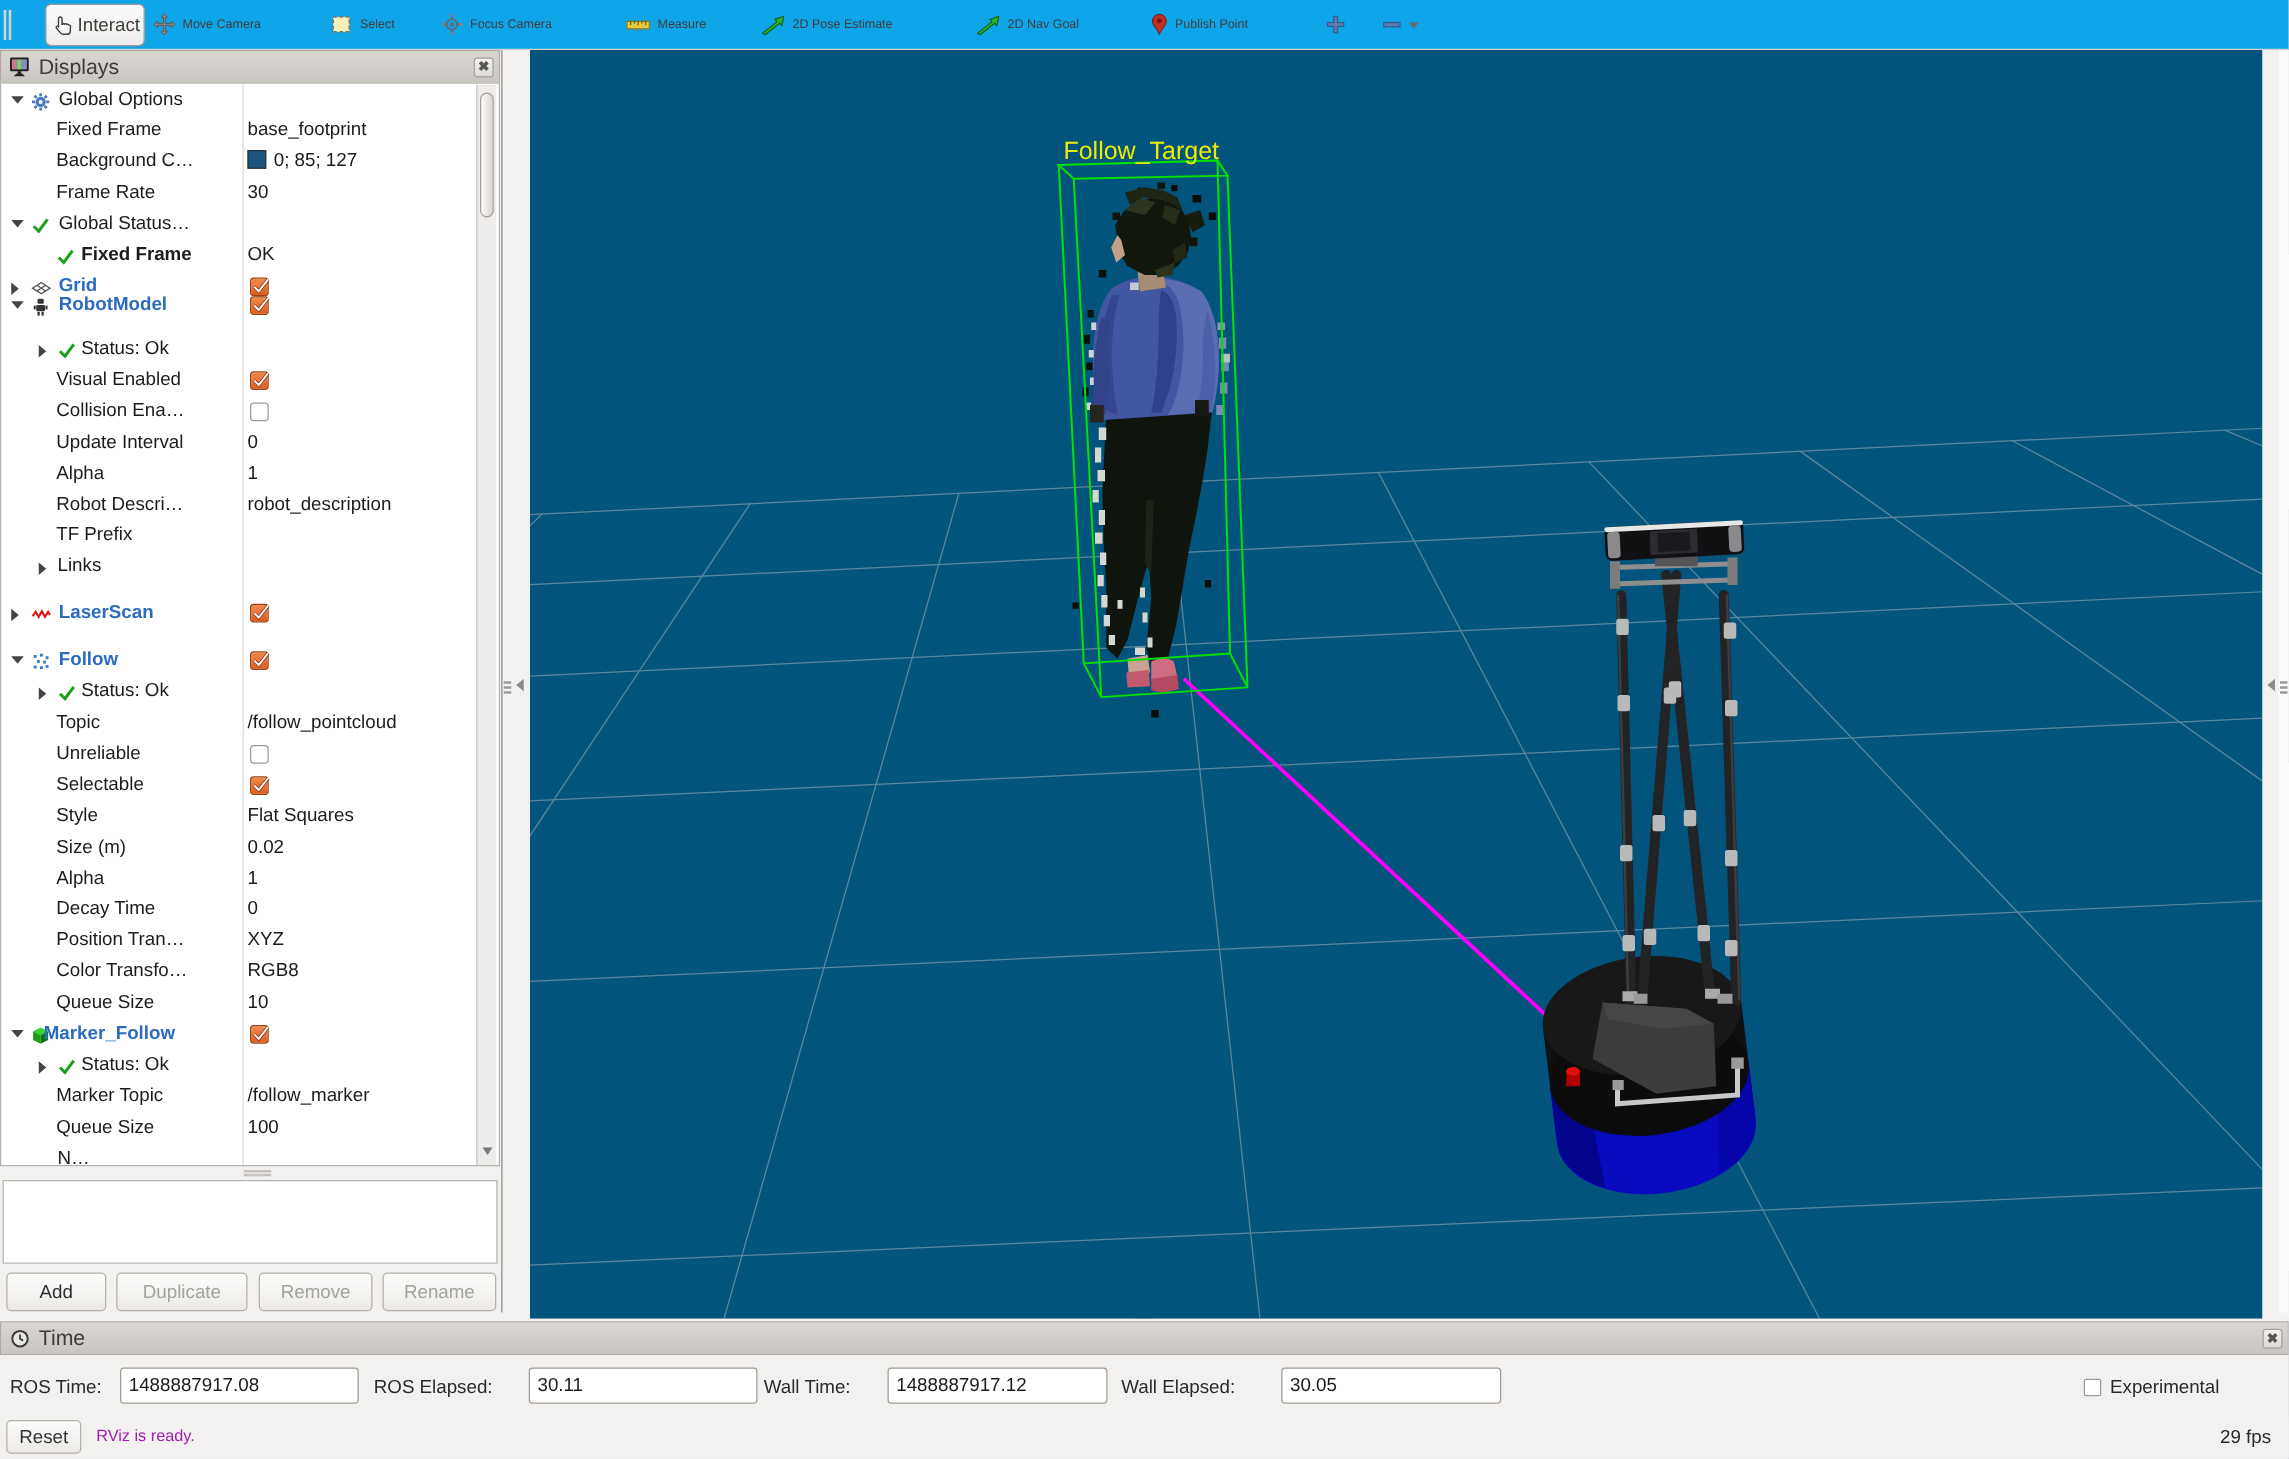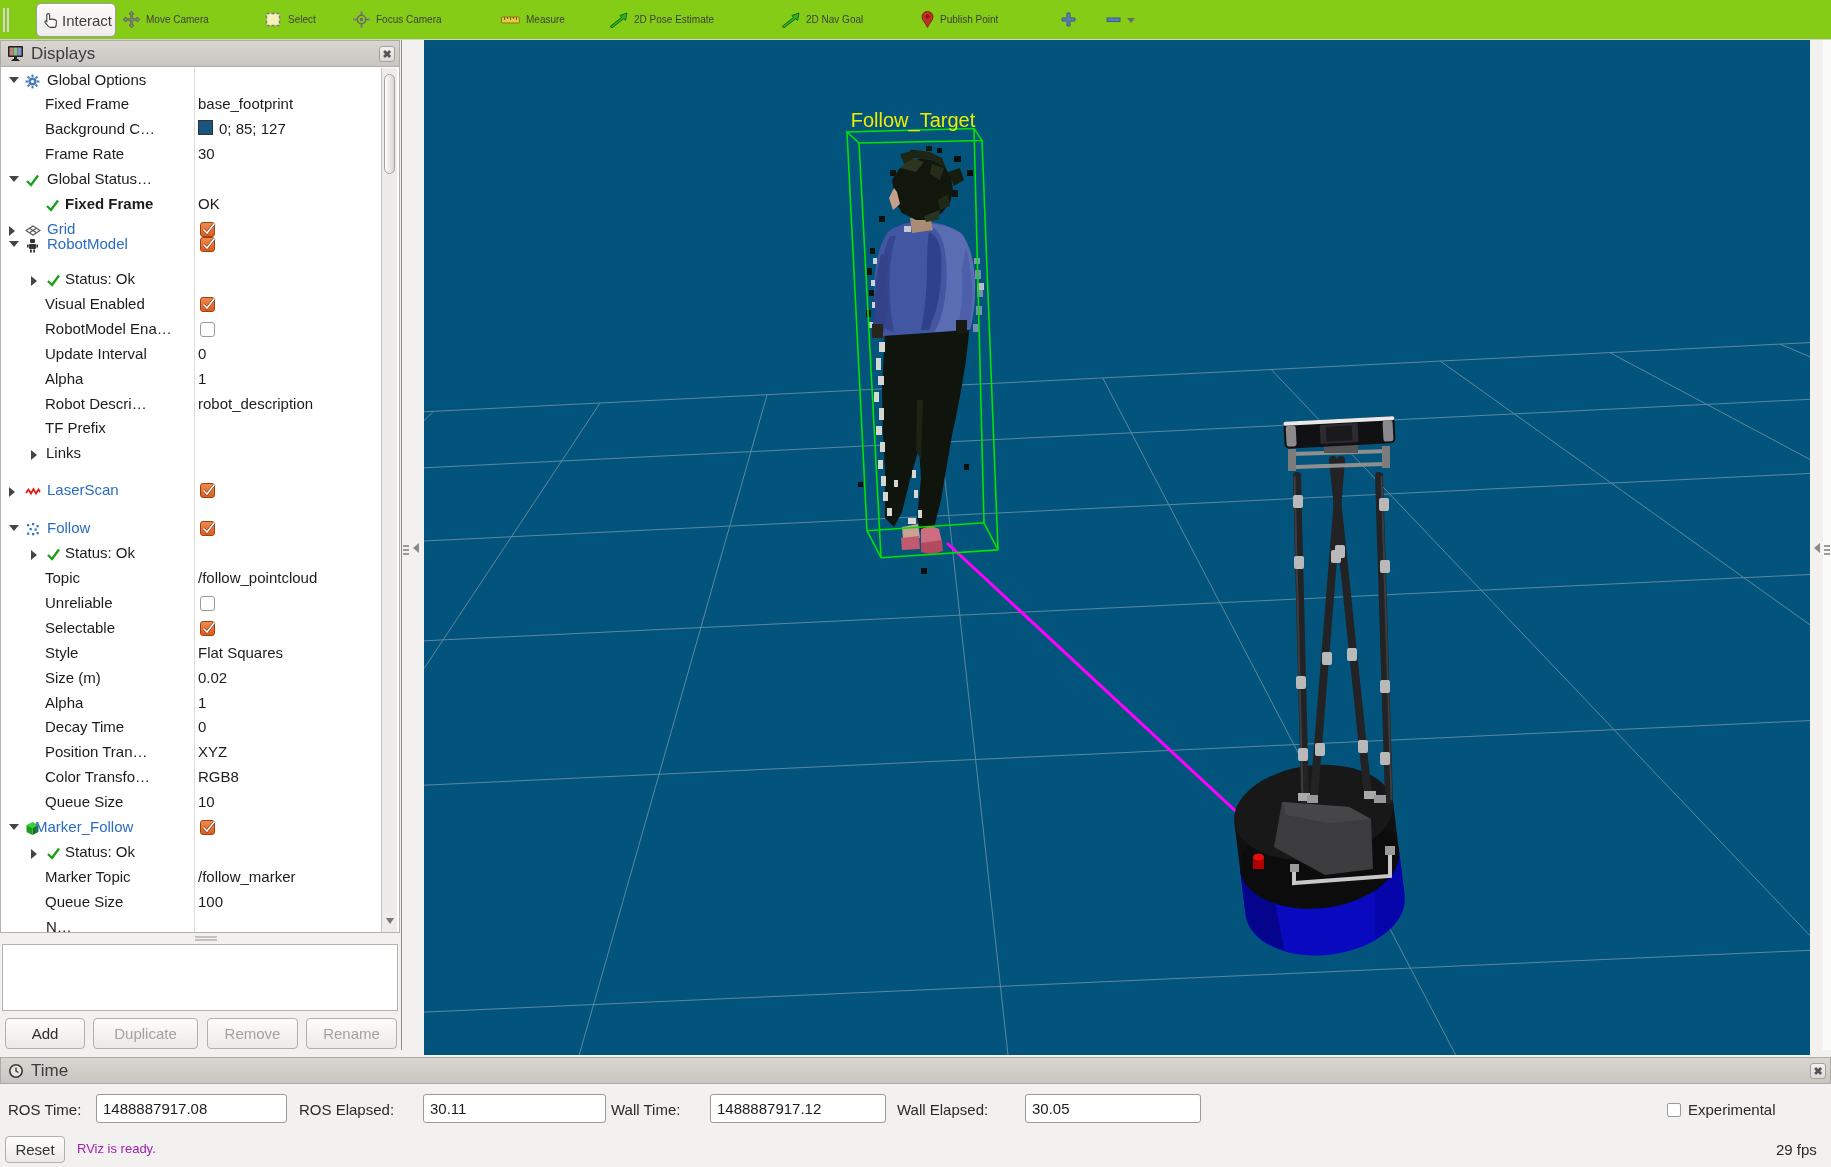--- a/index.html
+++ b/index.html
@@ -1,30 +1,30 @@
 <!DOCTYPE html>
 <html><head><meta charset="utf-8"><style>
 *{margin:0;padding:0;box-sizing:border-box}
 html,body{width:1831px;height:1167px;font-family:"Liberation Sans",sans-serif;background:#f2f1ef;overflow:hidden}
 #app{position:relative;width:1831px;height:1167px}
 
-#toolbar{position:absolute;left:0;top:0;width:1831px;height:40px;background:#84cc16;border-bottom:1px solid #d5d2ce}
+#toolbar{position:absolute;left:0;top:0;width:1831px;height:40px;background:#0ea5e9;border-bottom:1px solid #d5d2ce}
 .tbtn{position:absolute;top:4px;height:30px;display:flex;align-items:center;font-size:10px;color:#3f3e3b;white-space:nowrap}
 .tbtn svg{margin-right:5px}
 #interactbtn{position:absolute;left:36px;top:3px;width:80px;height:34px;border:1px solid #9f9b96;border-radius:5px;background:linear-gradient(#fbfafa,#efedeb);box-shadow:inset 0 1px 0 #fff;display:flex;align-items:center;padding-left:6px;font-size:15px;color:#3f3e3b}
 .grip{position:absolute;left:3px;top:8px;width:6px;height:24px;border-left:2px solid #d8d5d1;border-right:2px solid #d8d5d1}
 
 .ptitle{position:absolute;left:0;width:400px;height:27px;background:linear-gradient(#d9d6d2,#c9c6c2);border:1px solid #aeaba7;display:flex;align-items:center;font-size:17px;color:#3c3c3c}
 .pclose{position:absolute;width:16px;height:16px;border:1px solid #a5a29e;border-radius:3px;background:linear-gradient(#f2f1ef,#dddad6);color:#555;font-size:11px;font-weight:bold;text-align:center;line-height:14px}
 #tree{position:absolute;left:0;top:67px;width:400px;height:866px;background:#fff;border:1px solid #b5b2ae;border-top:none;overflow:hidden}
 #tree .colsep{position:absolute;left:193px;top:0;width:1px;height:866px;background:#dcdcdc}
 .trow{position:absolute;left:0;width:380px;height:25px;font-size:15px}
 .trid{display:block;width:0;height:0;border-left:5px solid transparent;border-right:5px solid transparent;border-top:6px solid #454545}
 .trir{display:block;width:0;height:0;border-top:5px solid transparent;border-bottom:5px solid transparent;border-left:6px solid #454545}
-.bname{position:absolute;top:2px;font-weight:normal;color:#2b6cc0}
+.bname{position:absolute;top:2px;font-weight:bold;color:#2b6cc0}
 .kname{position:absolute;top:2px;color:#1c1c1c}
 .ptxt{position:absolute;top:2px;color:#1c1c1c}
 .vtxt{position:absolute;left:197px;top:2px;color:#1c1c1c}
 .cbwrap{position:absolute;left:199px;top:4px}
 .cbon{position:relative;display:block;width:15px;height:15px;border:1px solid #9a4112;border-radius:3px;background:linear-gradient(#ef8b50,#e05b1a)}
 .cboff{display:block;width:15px;height:15px;border:1px solid #9a9a9a;border-radius:3px;background:#fff}
 .swatch{position:absolute;left:0;top:0;width:15px;height:15px;border:1px solid #333;background:#19557f}
 #scroll{position:absolute;left:381px;top:68px;width:16px;height:864px;background:#edecea;border-left:1px solid #c8c5c1}
 #thumb{position:absolute;left:2px;top:6px;width:11px;height:100px;background:linear-gradient(90deg,#fdfdfd,#d9d6d2);border:1px solid #a5a29e;border-radius:6px}
 #desc{position:absolute;left:2px;top:944px;width:396px;height:67px;background:#fff;border:1px solid #b5b2ae}
@@ -222,21 +222,21 @@
         <span class="cbwrap">
           <span class="cbon">
             <svg width="17" height="17" viewBox="0 0 17 17" style="position:absolute;left:-1px;top:-2px">
               <path d="M3.5 8.5 L7 12 L14.5 2.5" fill="none" stroke="#7a2d10" stroke-width="2.6"></path>
               <path d="M3.5 8.5 L7 12 L14.5 2.5" fill="none" stroke="#fff" stroke-width="1.6"></path>
             </svg>
           </span>
         </span>
       </div>
       <div class="trow" style="top:250.7px">
-        <span class="ptxt" style="left:44px">RobotModel Ena…</span>
+        <span class="ptxt" style="left:44px">Collision Ena…</span>
         <span class="cbwrap">
           <span class="cboff"></span>
         </span>
       </div>
       <div class="trow" style="top:275.6px">
         <span class="ptxt" style="left:44px">Update Interval</span>
         <span class="vtxt">0</span>
       </div>
       <div class="trow" style="top:300.5px">
         <span class="ptxt" style="left:44px">Alpha</span>

